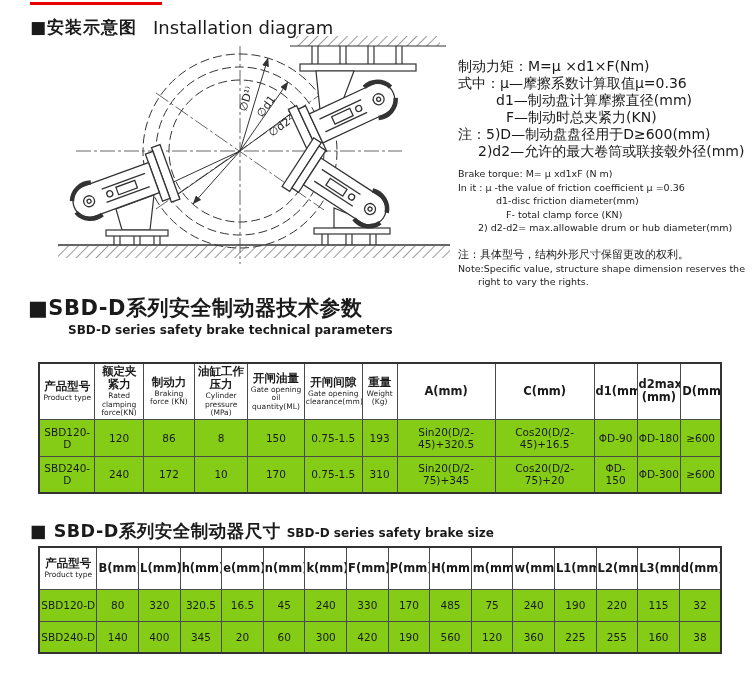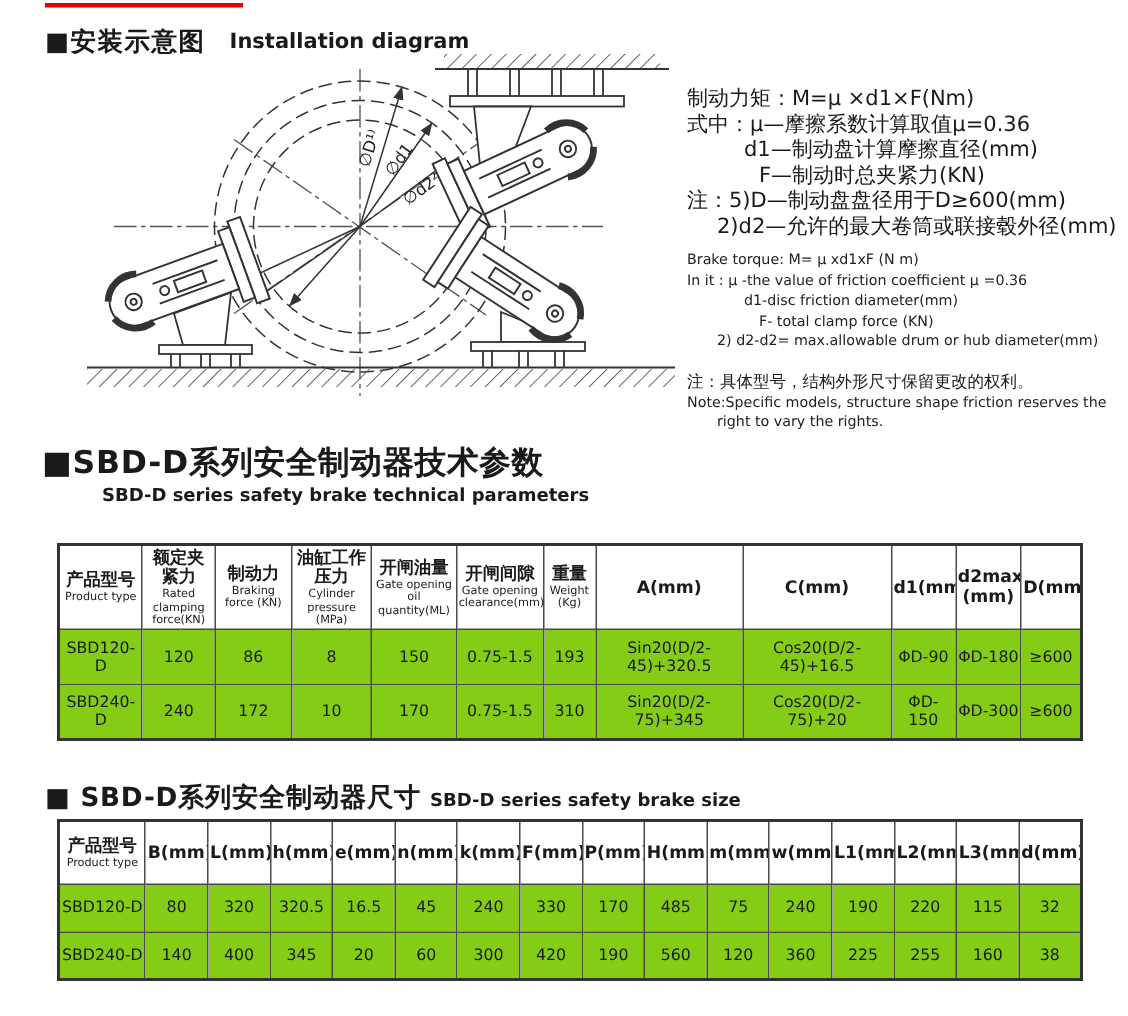--- a/index.html
+++ b/index.html
@@ -1,21 +1,21 @@
 <!DOCTYPE html>
 <html><head>
 <meta charset="utf-8">
 <style>
   html,body{margin:0;padding:0;background:#fff;}
   .page{position:relative;width:752px;height:677px;background:#ffffff;overflow:hidden;
         font-family:"DejaVu Sans","Liberation Sans",sans-serif;color:#1a1a1a;}
   .redline{position:absolute;left:30px;top:2px;width:132px;height:3px;background:#e60000;}
   .h1{position:absolute;left:30px;top:16px;display:flex;align-items:center;gap:16px;}
   .h1-zh{font-size:17px;font-weight:bold;letter-spacing:1px;}
-  .h1-en{font-size:14px;font-weight:bold;}
+  .h1-en{font-size:18px;font-weight:normal;}
   .diagram{position:absolute;left:50px;top:36px;}
   .formulas{position:absolute;left:458px;top:58px;width:292px;}
   .fline{white-space:nowrap;}
   .fl-zh .fline{font-size:14px;line-height:17px;font-weight:500;}
   .fl-en{margin-top:7px;}
   .fl-en .fline{font-size:9.5px;line-height:13.5px;color:#222;}
   .fl-note{margin-top:12px;}
   .fl-note-zh{font-size:11px;line-height:15px;font-weight:500;}
   .fl-note-en .fline{font-size:9.5px;line-height:13px;color:#222;}
   .ind0{padding-left:0;} .ind1{padding-left:20px;} .ind2{padding-left:38px;} .ind3{padding-left:48px;}
@@ -160,21 +160,21 @@
     <div class="fl-en">
         <div class="fline ind0">Brake torque: M= μ xd1xF (N m)</div>
         <div class="fline ind0">In it : μ -the value of friction coefficient  μ =0.36</div>
         <div class="fline ind2">d1-disc friction  diameter(mm)</div>
         <div class="fline ind3">F- total clamp force (KN)</div>
         <div class="fline ind1">2) d2-d2= max.allowable drum  or hub diameter(mm)</div>
       </div>
     <div class="fl-note">
       <div class="fl-note-zh">注：具体型号，结构外形尺寸保留更改的权利。</div>
       <div class="fl-note-en">
-          <div class="fline ind0">Note:Specific models, structure shape friction reserves the</div>
+          <div class="fline ind0">Note:Specific value, structure shape dimension reserves the</div>
           <div class="fline ind1">right to vary the rights.</div>
         </div>
     </div>
   </div>
 
   <div class="sec1">
     <div class="sec1-zh">■SBD-D系列安全制动器技术参数</div>
     <div class="sec1-en">SBD-D series safety brake technical parameters</div>
   </div>
 

